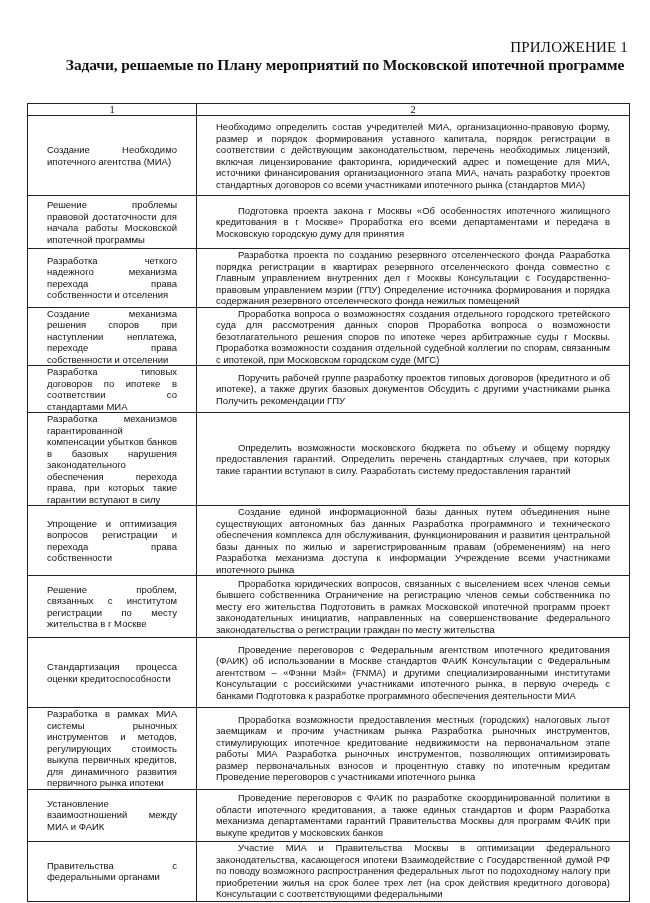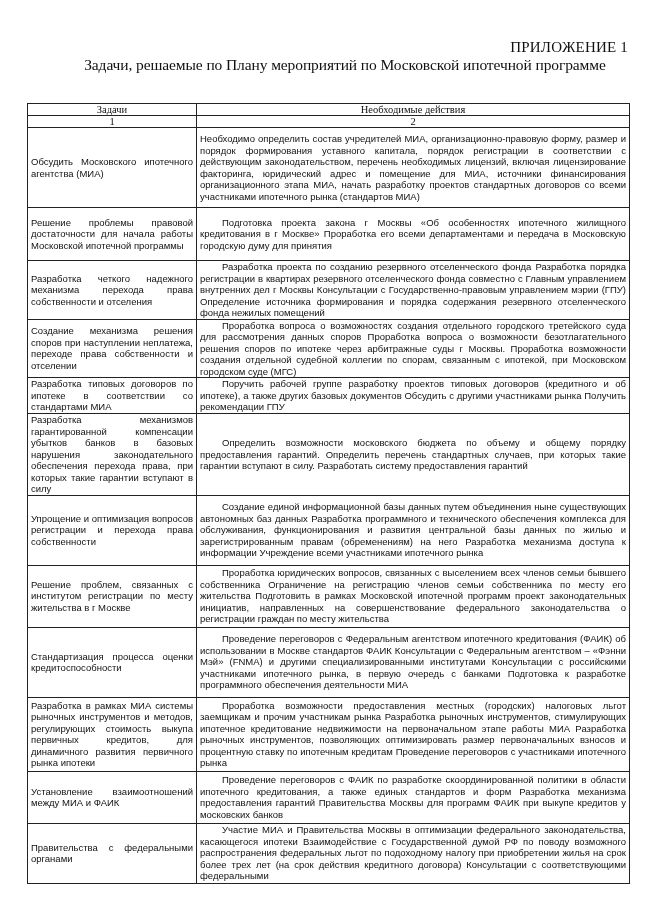--- a/index.html
+++ b/index.html
@@ -6,30 +6,30 @@
   body {
     width: 650px; height: 903px; overflow: hidden; position: relative;
     font-family: "Liberation Serif", serif; color: #111;
   }
   .appendix {
     position: absolute; right: 22px; top: 6px;
     font-size: 15px; letter-spacing: 0.2px; margin-top: 33px;
   }
   .title {
     position: absolute; left: 0; right: 0; top: 56px; text-align: center;
-    font-size: 15.5px; font-weight: normal; letter-spacing: -0.1px;
+    font-size: 15.5px; font-weight: bold; letter-spacing: -0.1px;
     padding-left: 40px;
   }
   table.tasks {
     position: absolute; left: 27px; top: 103px; width: 602px;
     border-collapse: collapse; table-layout: fixed;
     font-family: "Liberation Sans", sans-serif; font-size: 9.5px; line-height: 11.5px;
   }
   table.tasks td, table.tasks th {
-    border: 1.2px solid #222; padding: 0 3px; vertical-align: middle;
+    border: 1.2px solid #222; padding: 0 19px; vertical-align: middle;
   }
   table.tasks th {
     font-family: "Liberation Serif", serif; font-weight: normal; font-size: 10.5px;
     text-align: center; height: 11px; line-height: 11px; padding: 0;
   }
   col.c1 { width: 169px; }
   col.c2 { width: 433px; }
   td.task { text-align: justify; text-align-last: left; }
   td.action { text-align: justify; }
   td.action.indent { text-indent: 22px; }
@@ -40,31 +40,27 @@
 <div class="appendix">ПРИЛОЖЕНИЕ 1</div>
 <div class="title">Задачи, решаемые по Плану мероприятий по Московской ипотечной программе</div>
 
 <table class="tasks">
   <colgroup>
       <col class="c1">
       <col class="c2">
     </colgroup>
   <thead>
     <tr>
-      <th>Задачи</th>
-      <th>Необходимые действия</th>
-    </tr>
-    <tr>
       <th>1</th>
       <th>2</th>
     </tr>
   </thead>
   <tbody>
     <tr style="height:80px">
-      <td class="task">Обсудить Московского ипотечного агентства (МИА)</td>
+      <td class="task">Создание Необходимо ипотечного агентства (МИА)</td>
       <td class="action">Необходимо определить состав учредителей МИА, организационно-правовую форму, размер и порядок формирования уставного капитала, порядок регистрации в соответствии с действующим законодательством, перечень необходимых лицензий, включая лицензирование факторинга, юридический адрес и помещение для МИА, источники финансирования организационного этапа МИА, начать разработку проектов стандартных договоров со всеми участниками ипотечного рынка (стандартов МИА)</td>
     </tr>
     <tr style="height:53px">
       <td class="task">Решение проблемы правовой достаточности для начала работы Московской ипотечной программы</td>
       <td class="action indent">Подготовка проекта закона г Москвы «Об особенностях ипотечного жилищного кредитования в г Москве» Проработка его всеми департаментами и передача в Московскую городскую думу для принятия</td>
     </tr>
     <tr style="height:57px">
       <td class="task">Разработка четкого надежного механизма перехода права собственности и отселения</td>
       <td class="action indent">Разработка проекта по созданию резервного отселенческого фонда Разработка порядка регистрации в квартирах резервного отселенческого фонда совместно с Главным управлением внутренних дел г Москвы Консультации с Государственно-правовым управлением мэрии (ГПУ) Определение источника формирования и порядка содержания резервного отселенческого фонда нежилых помещений</td>
     </tr>
@@ -91,20 +87,20 @@
     <tr style="height:70px">
       <td class="task">Стандартизация процесса оценки кредитоспособности</td>
       <td class="action indent">Проведение переговоров с Федеральным агентством ипотечного кредитования (ФАИК) об использовании в Москве стандартов ФАИК Консультации с Федеральным агентством – «Фэнни Мэй» (FNMA) и другими специализированными институтами Консультации с российскими участниками ипотечного рынка, в первую очередь с банками Подготовка к разработке программного обеспечения деятельности МИА</td>
     </tr>
     <tr style="height:74px">
       <td class="task">Разработка в рамках МИА системы рыночных инструментов и методов, регулирующих стоимость выкупа первичных кредитов, для динамичного развития первичного рынка ипотеки</td>
       <td class="action indent">Проработка возможности предоставления местных (городских) налоговых льгот заемщикам и прочим участникам рынка Разработка рыночных инструментов, стимулирующих ипотечное кредитование недвижимости на первоначальном этапе работы МИА Разработка рыночных инструментов, позволяющих оптимизировать размер первоначальных взносов и процентную ставку по ипотечным кредитам Проведение переговоров с участниками ипотечного рынка</td>
     </tr>
     <tr style="height:52px">
       <td class="task">Установление взаимоотношений между МИА и ФАИК</td>
-      <td class="action indent">Проведение переговоров с ФАИК по разработке скоординированной политики в области ипотечного кредитования, а также единых стандартов и форм Разработка механизма предоставления гарантий Правительства Москвы для программ ФАИК при выкупе кредитов у московских банков</td>
+      <td class="action indent">Проведение переговоров с ФАИК по разработке скоординированной политики в области ипотечного кредитования, а также единых стандартов и форм Разработка механизма департаментами гарантий Правительства Москвы для программ ФАИК при выкупе кредитов у московских банков</td>
     </tr>
     <tr style="height:60px">
       <td class="task">Правительства с федеральными органами</td>
       <td class="action indent">Участие МИА и Правительства Москвы в оптимизации федерального законодательства, касающегося ипотеки Взаимодействие с Государственной думой РФ по поводу возможного распространения федеральных льгот по подоходному налогу при приобретении жилья на срок более трех лет (на срок действия кредитного договора) Консультации с соответствующими федеральными</td>
     </tr>
   </tbody>
 </table>
 
 </body></html>

